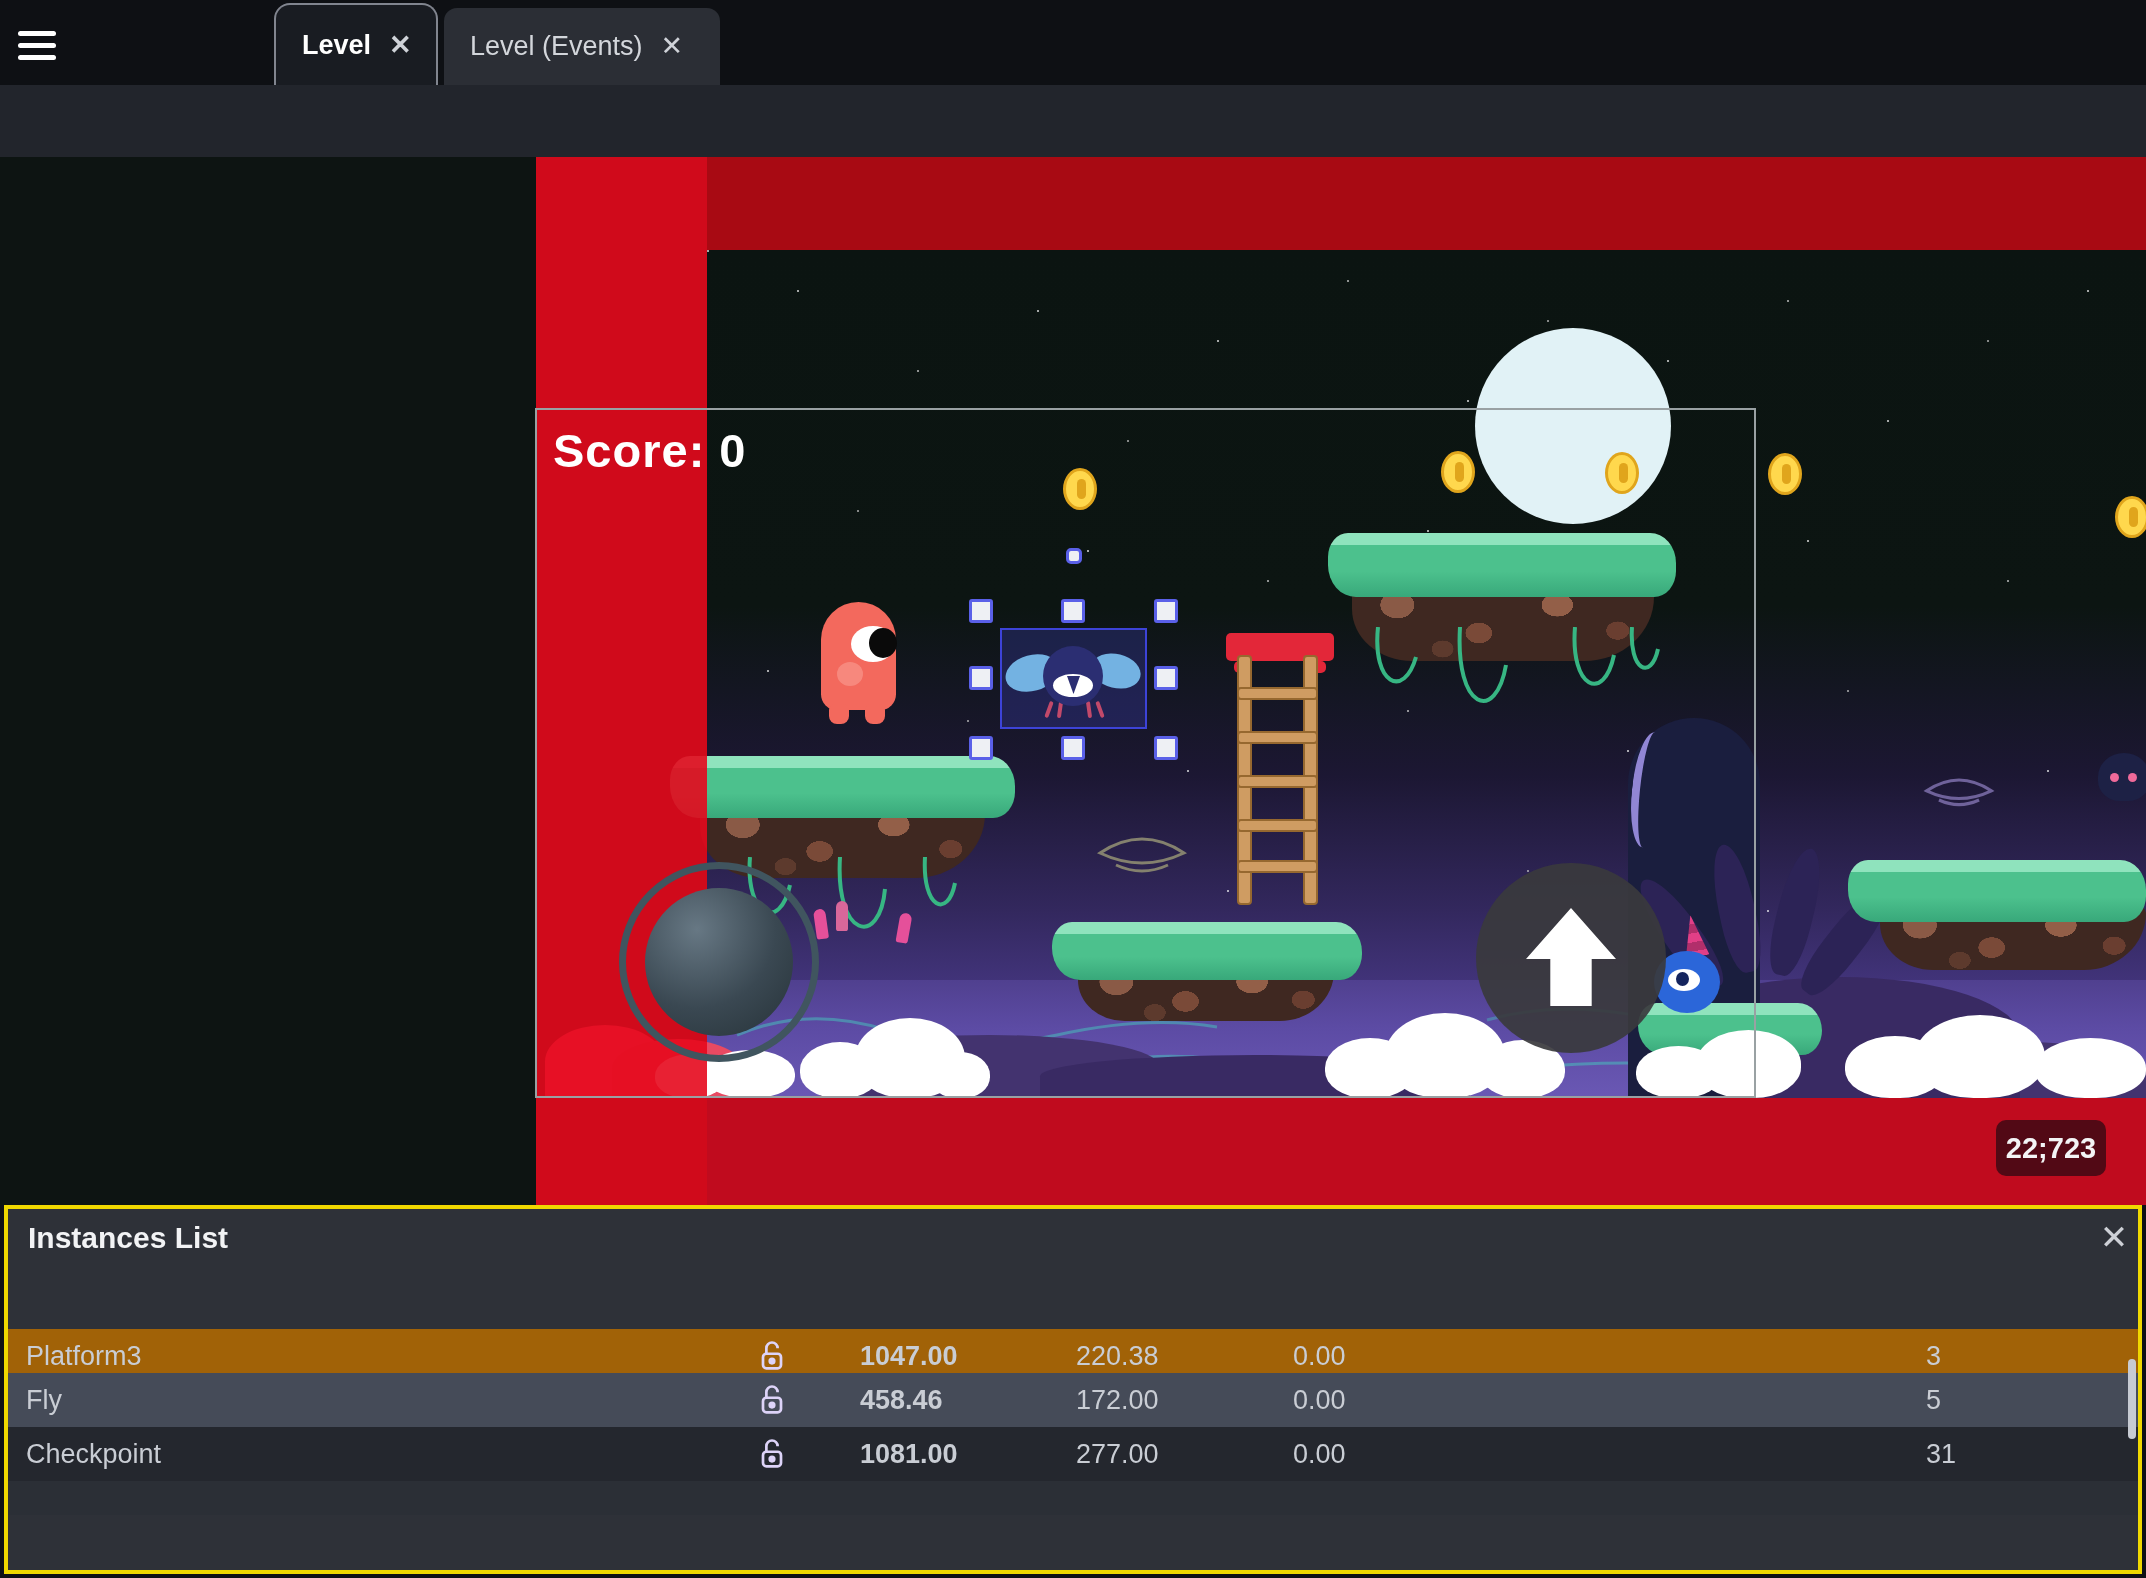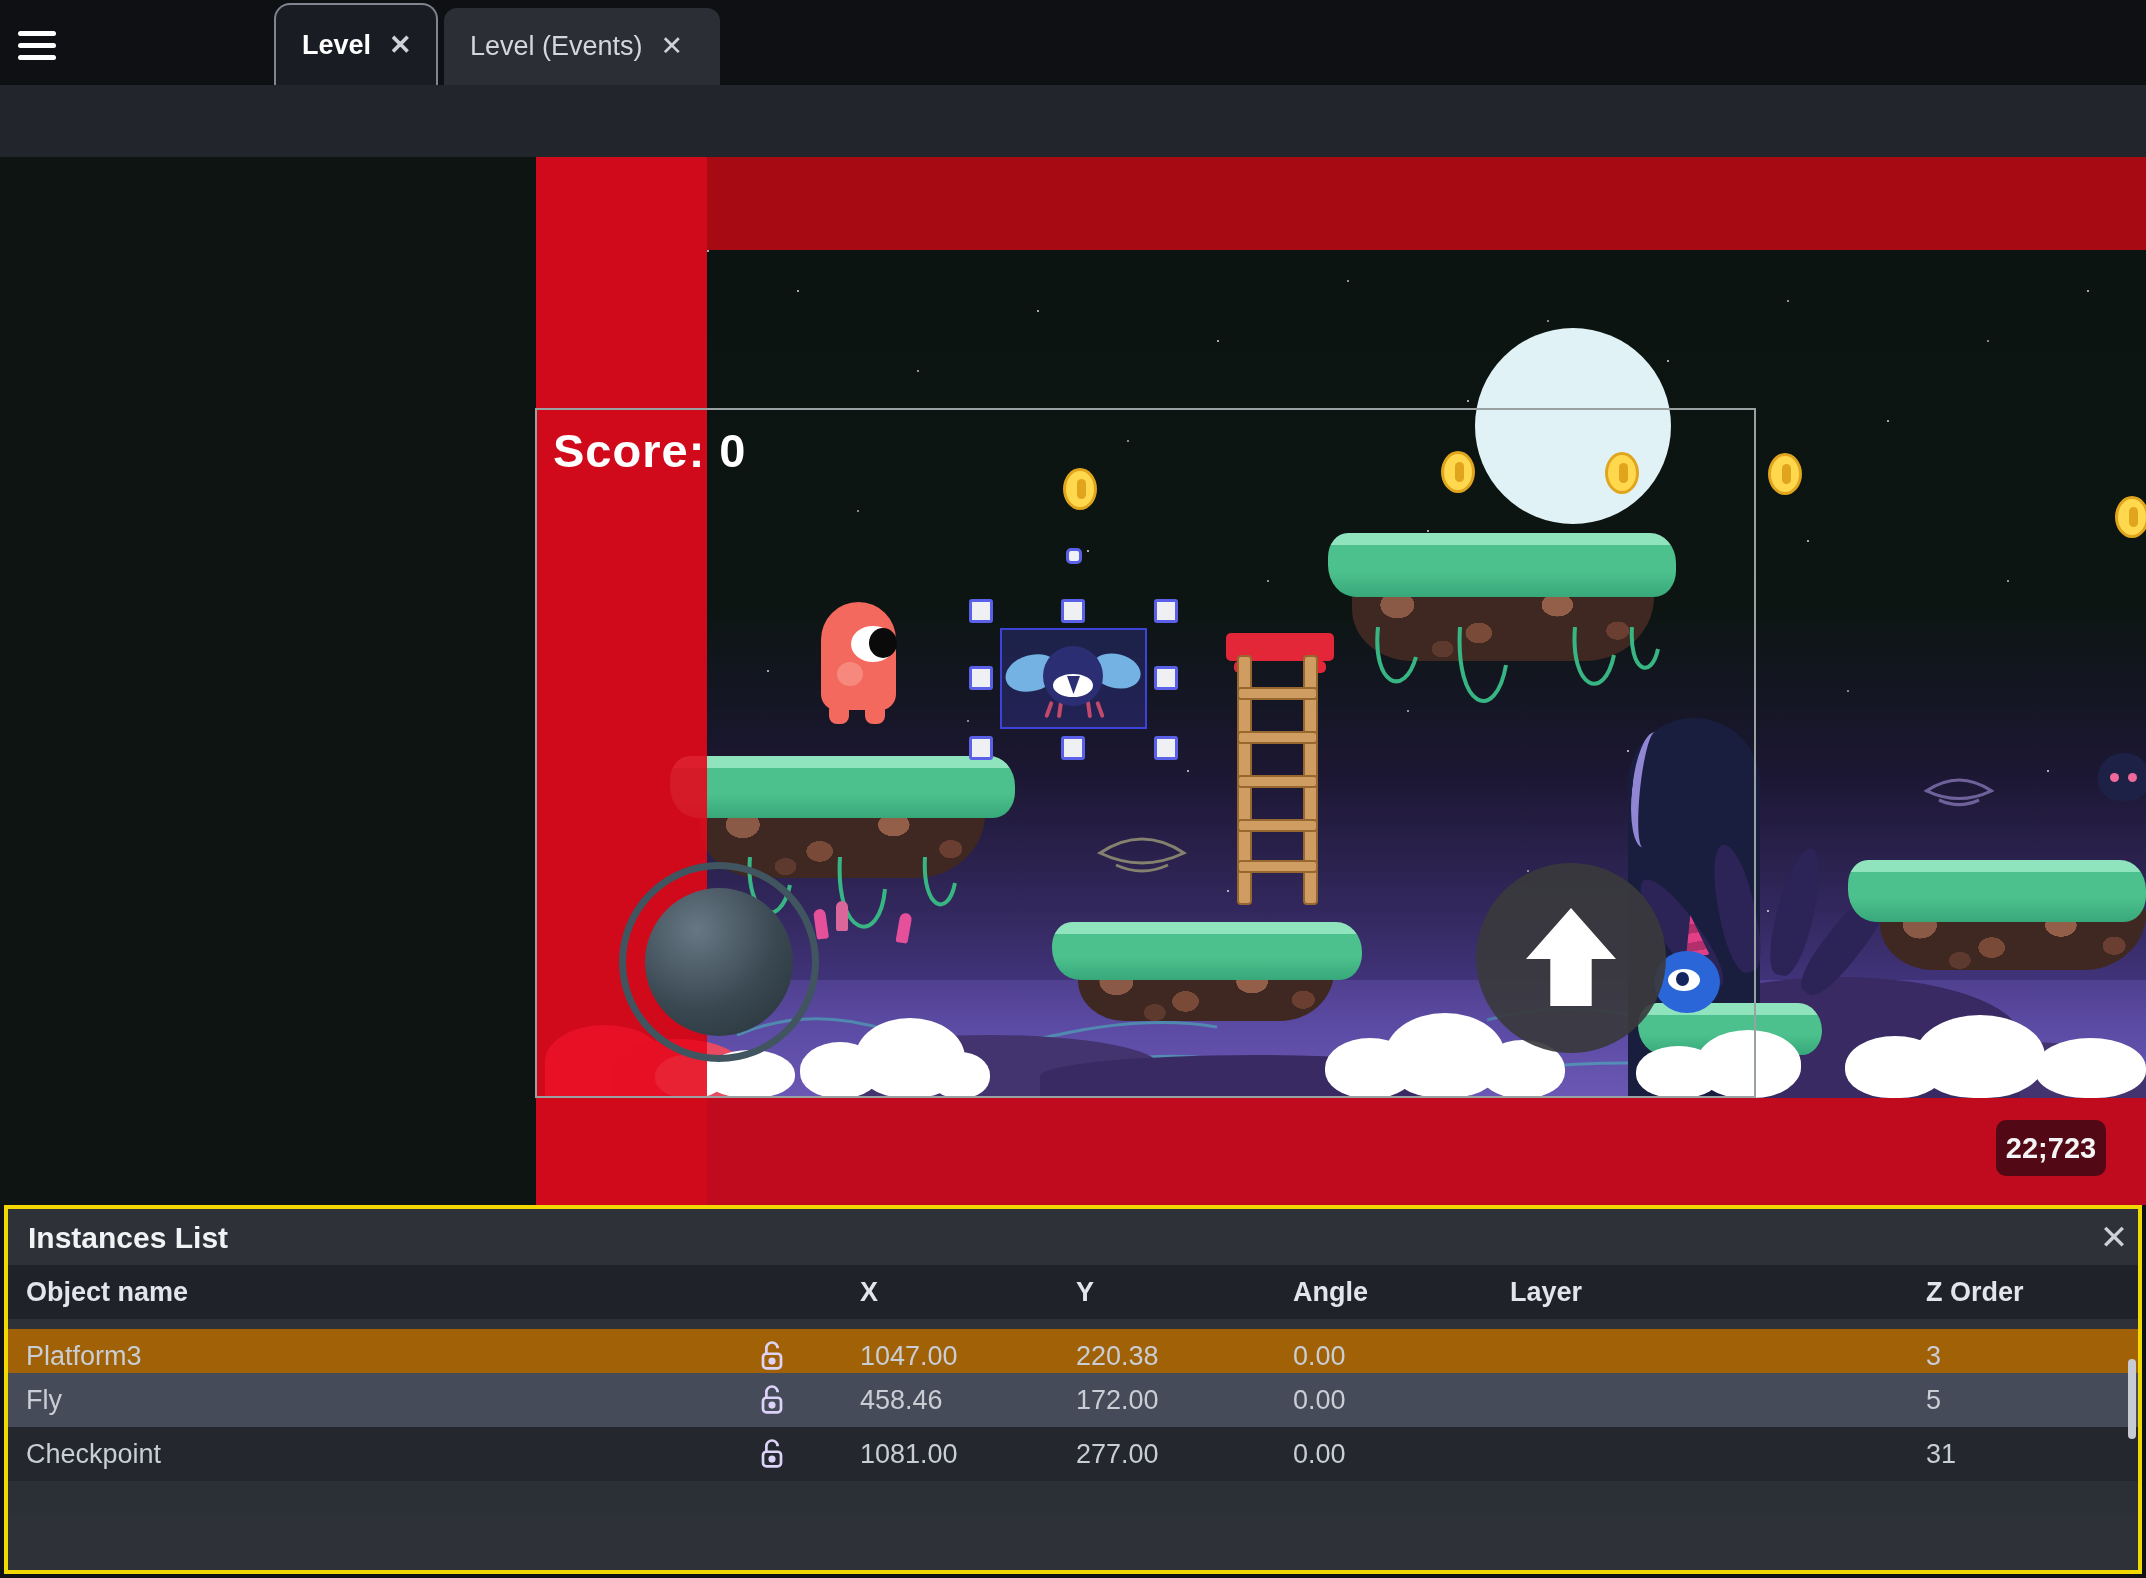--- a/index.html
+++ b/index.html
@@ -129,21 +129,21 @@
   #panel-title span{position:absolute;left:20px;top:12px;color:#f2f3f5;font-size:30px;font-weight:700;}
   #panel-close{position:absolute;left:2086px;top:8px;width:40px;height:40px;color:#cdd0d6;font-size:34px;
       display:flex;align-items:center;justify-content:center;cursor:pointer;}
   .prow{position:absolute;left:0;width:2130px;height:54px;}
   .prow span{position:absolute;top:12px;font-size:27px;color:#c9cdd4;}
   #phead{top:56px;background:#1f2228;}
   #phead span{color:#e3e5ea;font-weight:700;}
   .r0{top:120px;background:#a16207;}
   .r1{top:164px;background:#454b58;}
   .r2{top:218px;background:#24272e;}
-  .c-name{left:18px;}.c-x{left:852px;}.c-y{left:1068px;}.c-angle{left:1285px;}.c-layer{left:1502px;}.c-z{left:1918px;}
+  .c-name{left:18px;}.c-x{left:852px;font-weight:bold;}.c-y{left:1068px;}.c-angle{left:1285px;}.c-layer{left:1502px;}.c-z{left:1918px;}
   .c-lock{position:absolute;left:746px;top:9px;width:36px;height:36px;cursor:pointer;}
   #pgap{position:absolute;left:0;top:272px;width:2130px;height:34px;background:#2b2f36;}
   #psearch{position:absolute;left:0;top:306px;width:2130px;height:55px;background:#54565e;display:flex;align-items:center;}
   #psearch svg{margin-left:24px;}
   #psearch input{margin-left:26px;background:transparent;border:none;outline:none;color:#d8dadd;font-size:29px;width:1800px;}
   #psearch input::placeholder{color:#93969e;}
   #pscroll{position:absolute;left:2120px;top:150px;width:8px;height:80px;background:#c7cbd3;border-radius:4px;}
 </style>
 </head>
 <body>
@@ -454,28 +454,20 @@
       </div>
     <div id="coordbadge">22;723</div>
   </div>
 
   <div id="panel">
     <div id="panel-title">
       <span>Instances List</span>
     </div>
     <div id="panel-close">✕</div>
 
-    <div class="prow" id="phead">
-      <span class="c-name">Object name</span>
-      <span class="c-x">X</span>
-      <span class="c-y">Y</span>
-      <span class="c-angle">Angle</span>
-      <span class="c-layer">Layer</span>
-      <span class="c-z">Z Order</span>
-    </div>
 
     <div class="prow r0">
       <span class="c-name">Platform3</span>
       <div class="c-lock">
         <svg width="36" height="36" viewBox="0 0 30 32" fill="none" stroke="#ddd3f8" stroke-width="2.4">
             <rect x="7" y="14" width="16" height="13" rx="3"></rect>
             <path d="M10 14V9a5 5 0 0 1 10 0"></path>
             <circle cx="15" cy="20.5" r="2" fill="#ddd3f8"></circle>
           </svg>
       </div>

